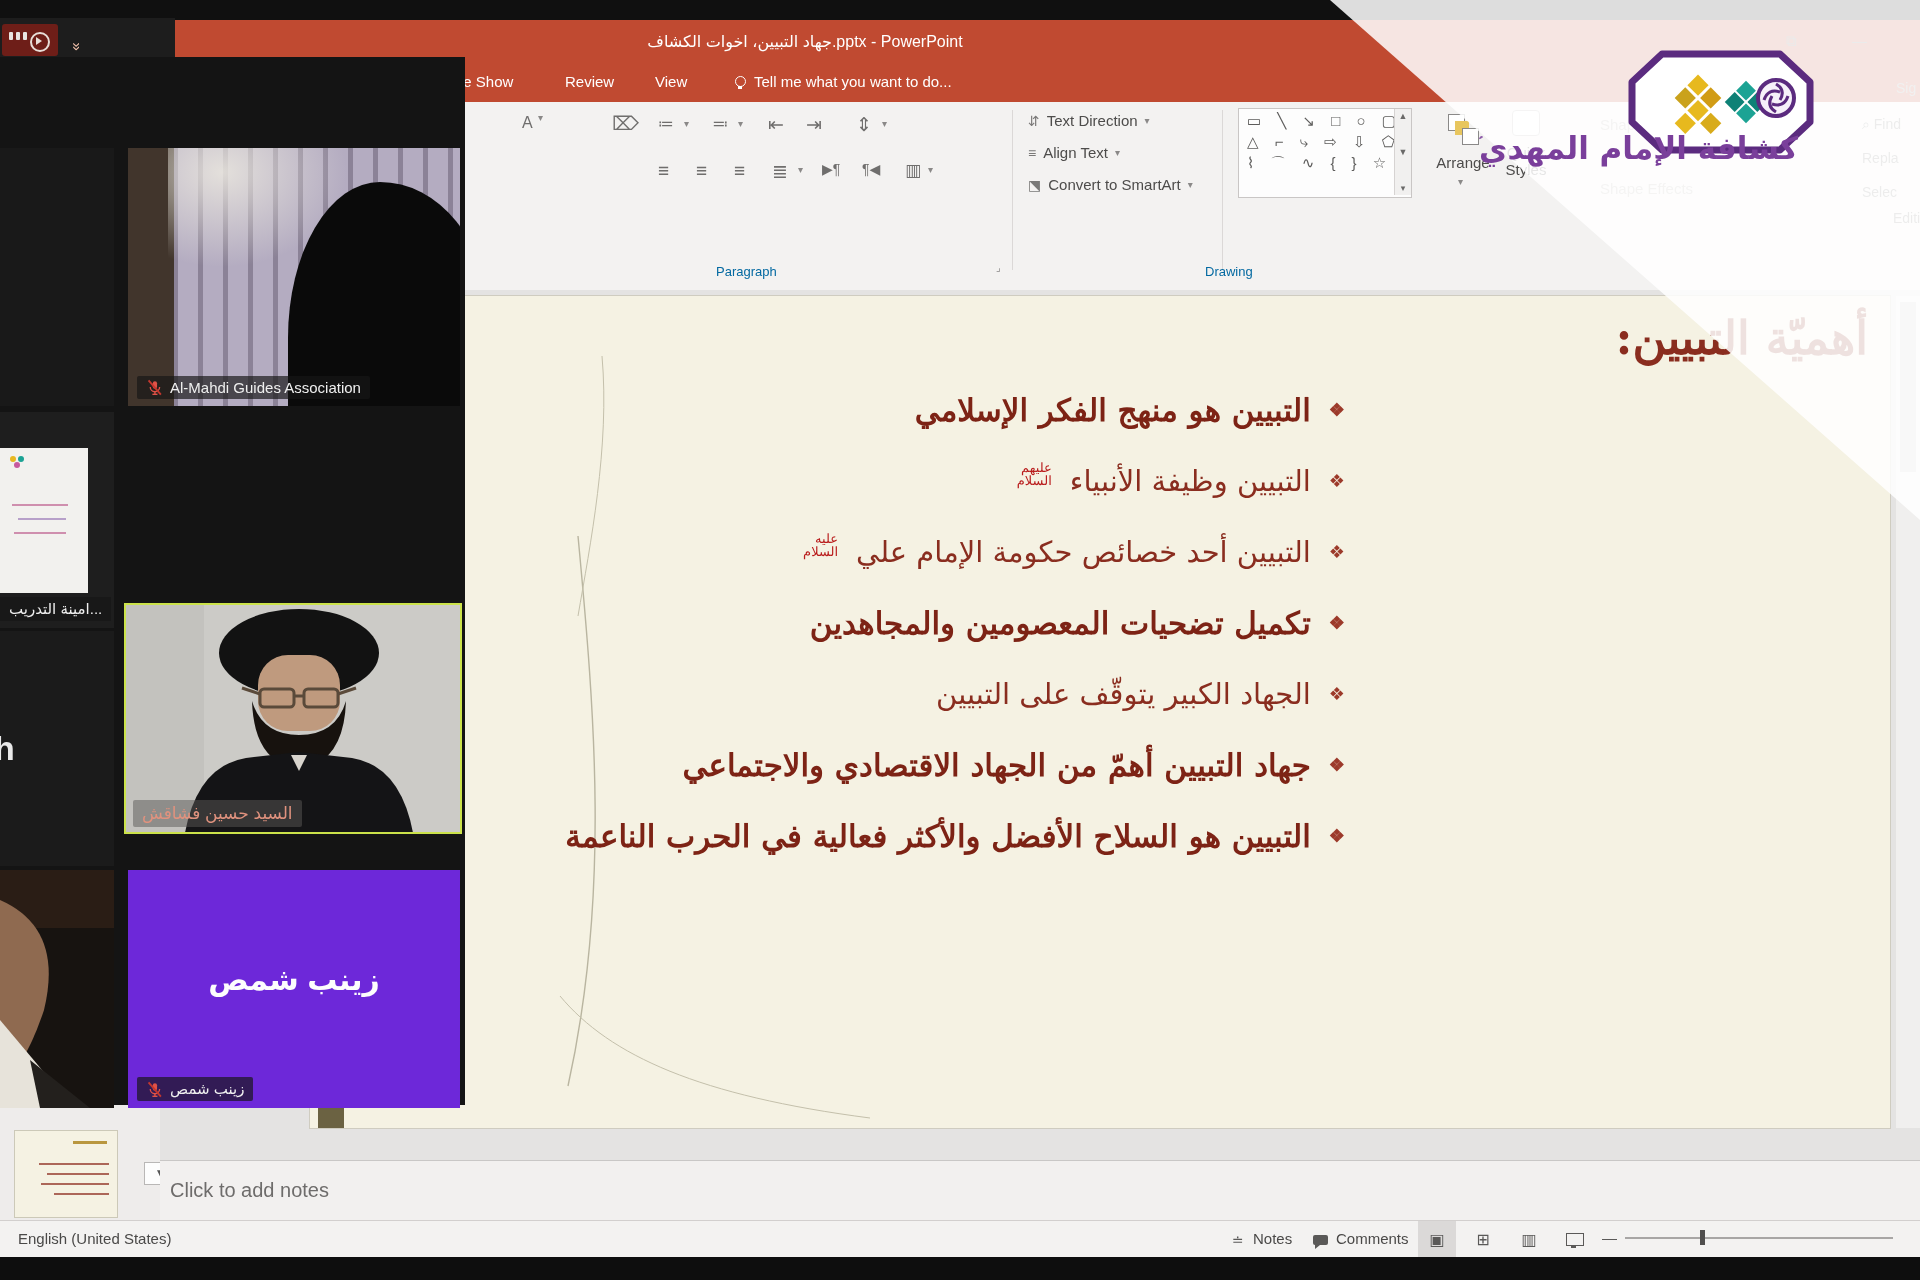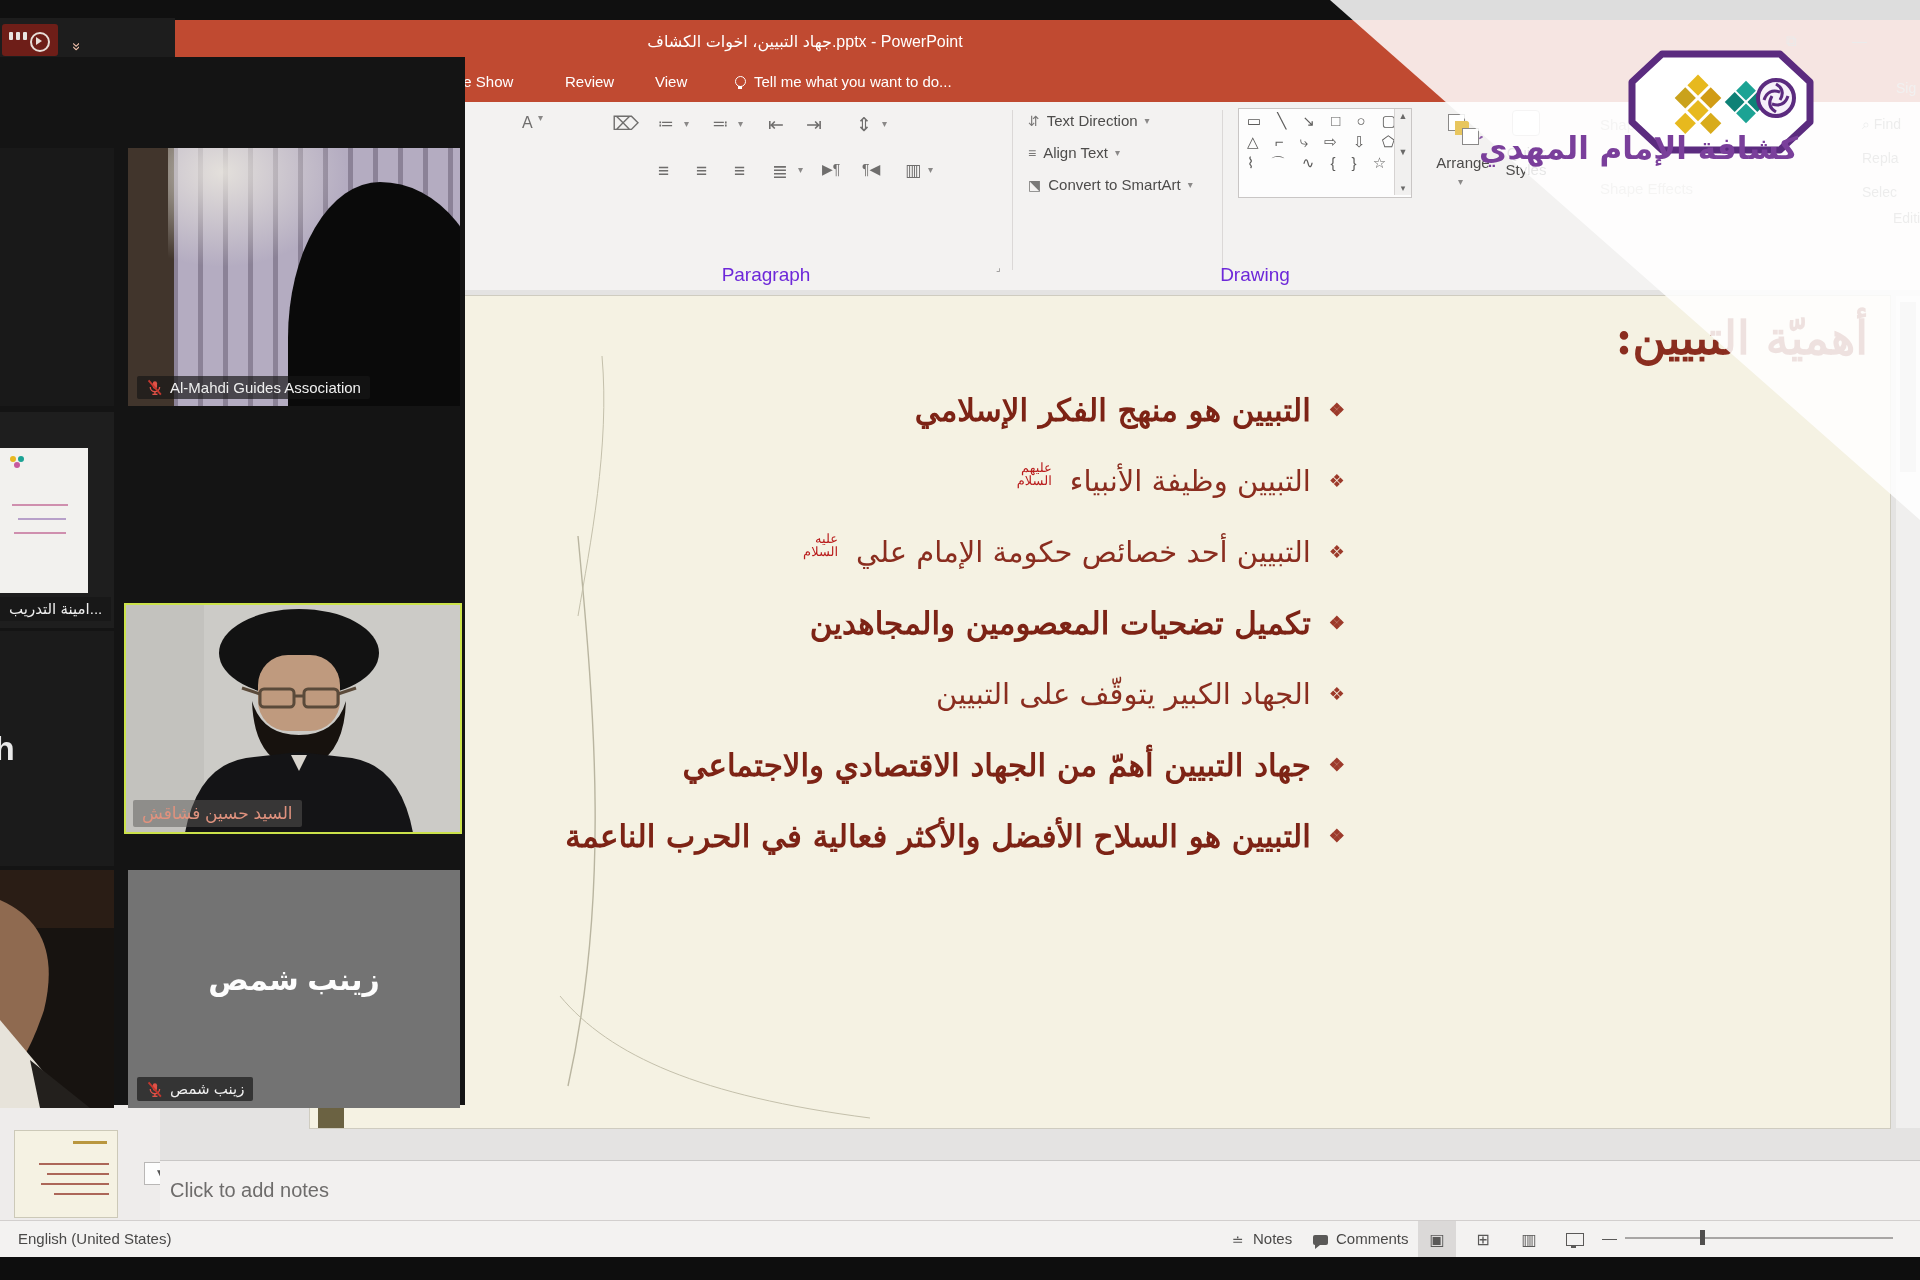--- a/index.html
+++ b/index.html
@@ -25,21 +25,21 @@
   #tellme{position:absolute;left:735px;top:9px;display:flex;align-items:center;gap:8px;}
   .bulb{width:9px;height:9px;border:1.5px solid #fff;border-radius:50%;position:relative;}
   .bulb::after{content:"";position:absolute;left:2px;top:9px;width:4px;height:3px;background:#fff;}
   #signin-ghost{left:1896px;top:80px;color:#9a9a9a;font-size:14px;}
 
   
   #ribbon{left:0;top:102px;width:1920px;height:188px;background:#f3f2f1;border-bottom:1px solid #d2cfce;}
   .ric{position:absolute;color:#6f6e6d;font-size:16px;}
   .ric-sm{position:absolute;color:#8a8988;font-size:10px;}
   .vsep{position:absolute;top:8px;height:160px;width:1px;background:#dbd8d7;}
-  .glabel{position:absolute;top:162px;color:#6d28d9;font-size:19px;text-align:center;}
+  .glabel{position:absolute;top:162px;color:#0369a1;font-size:13px;text-align:left;}
   .stacked-row{position:absolute;display:flex;align-items:center;gap:7px;color:#4d4c4b;font-size:15px;}
   .stacked-row .ric2{color:#7a7978;font-size:14px;}
   #shape-box{left:1238px;top:6px;width:172px;height:88px;background:#fdfdfd;border:1px solid #c9c6c5;}
   .shape-row{color:#5d5c5b;font-size:15px;letter-spacing:6px;padding:3px 0 0 8px;white-space:nowrap;}
   #shape-scroll{position:absolute;right:0;top:0;width:17px;height:86px;background:#f1f0ef;border-left:1px solid #d6d3d2;
                 display:flex;flex-direction:column;justify-content:space-between;align-items:center;font-size:9px;color:#6a6968;padding:2px 0;box-sizing:border-box;}
   #arrange-ic{left:1448px;top:12px;width:30px;height:28px;}
   #arrange-ic .sq{position:absolute;width:15px;height:15px;border:1.5px solid #8a8988;background:#fff;}
   #arrange-ic .sqy{position:absolute;width:14px;height:14px;background:#e8c65e;left:7px;top:7px;}
   #qs-ic{left:1512px;top:8px;width:26px;height:24px;background:#fff;border:1.5px solid #b5b3b2;border-radius:4px;}
@@ -389,21 +389,21 @@
       </g>
       <path d="M128 98 q2 62 47 68 q45 -6 47 -68 q-10 34 -47 34 q-37 0 -47 -34 z" fill="#17120e"></path>
       <path d="M60 235 q12 -72 62 -80 l53 -6 l53 6 q50 8 62 80 z" fill="#141416"></path>
       <path d="M167 152 l8 16 l8 -16 z" fill="#d8d4cd"></path>
     </svg>
     <div class="nametag">
       <span dir="rtl">السيد حسين فشاقش</span>
     </div>
   </div>
 
-  <div class="tile" style="left:128px;top:765px;width:332px;height:238px;background:#737373">
+  <div class="tile" style="left:128px;top:765px;width:332px;height:238px;background:#6d28d9">
     <div class="center-name" style="top:92px" dir="rtl">زينب شمص</div>
     <div class="nametag">
       <svg width="17" height="17">
           <use href="#mic-muted"></use>
         </svg>
       <span dir="rtl">زينب شمص</span>
     </div>
   </div>
 </div>
 

